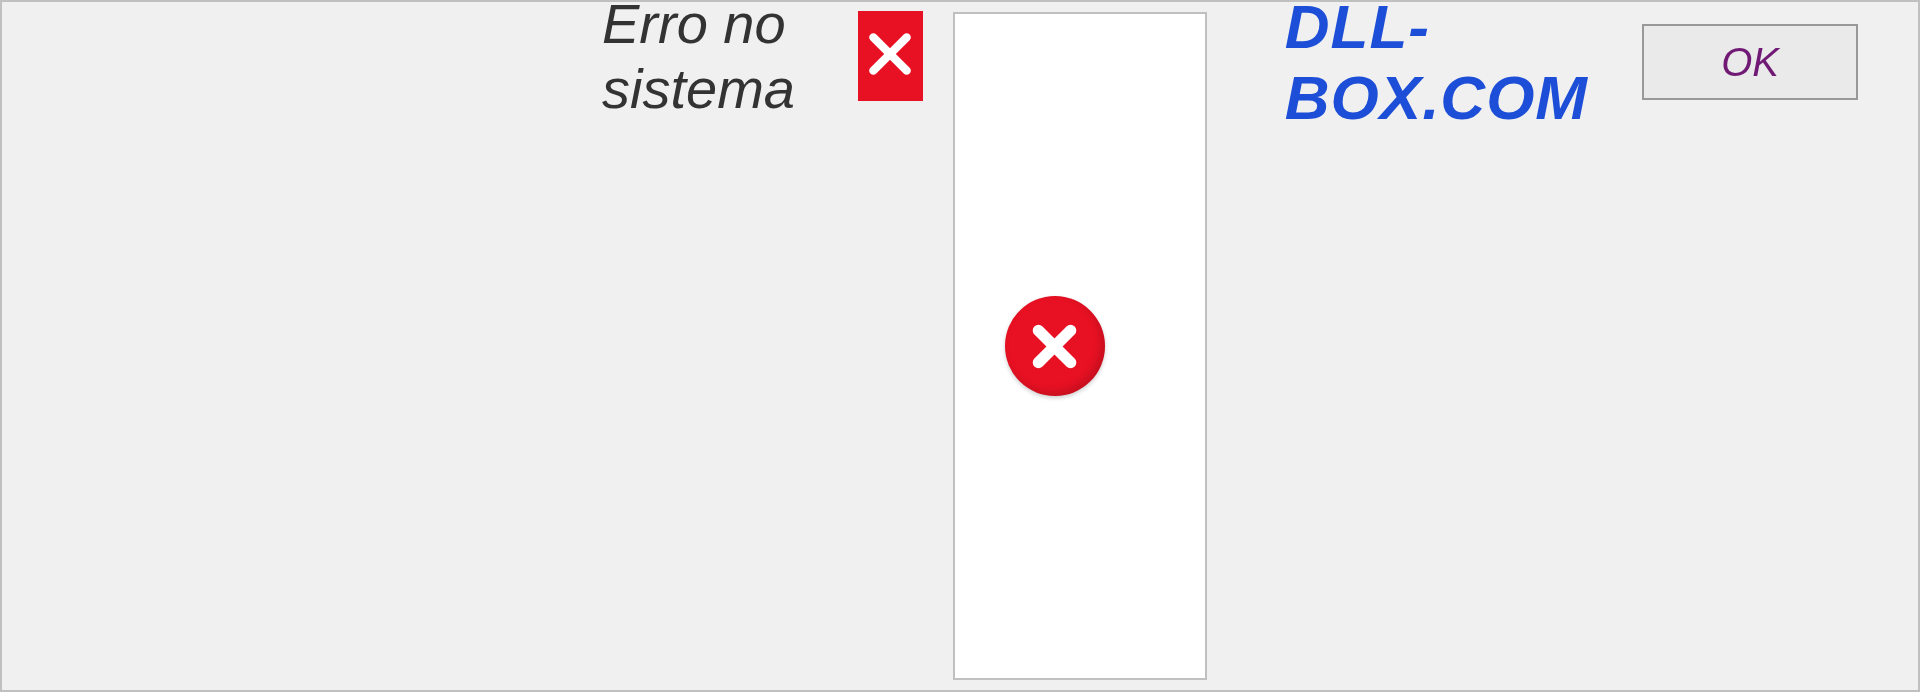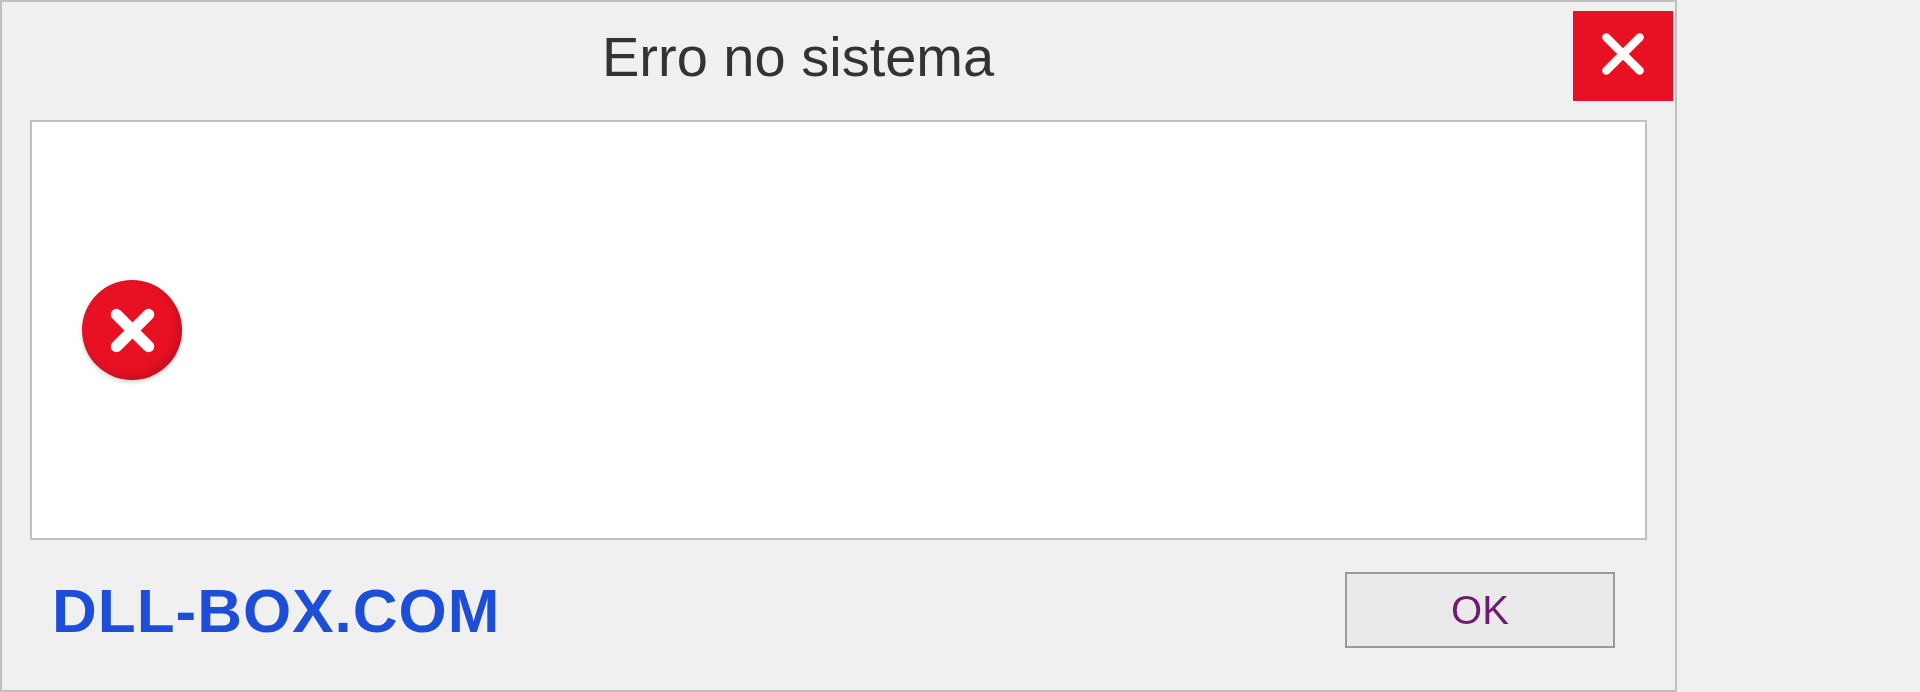--- a/index.html
+++ b/index.html
@@ -8,27 +8,28 @@
       box-sizing: border-box;
     }
     body {
       font-family: "Segoe UI", Arial, sans-serif;
       background: #f0f0f0;
       width: 1920px;
       height: 692px;
       position: relative;
     }
     .dialog {
-      width: 1677px;
+      width: 1920px;
       height: 692px;
       background: #f0f0f0;
       border: 2px solid #c0c0c0;
       position: relative;
       display: flex;
-      flex-direction: column;
+      flex-direction: row;
+      font-style: italic;
     }
     .titlebar {
       height: 108px;
       display: flex;
       align-items: center;
       justify-content: space-between;
       padding-left: 600px;
       padding-right: 0;
       background: #f0f0f0;
     }

